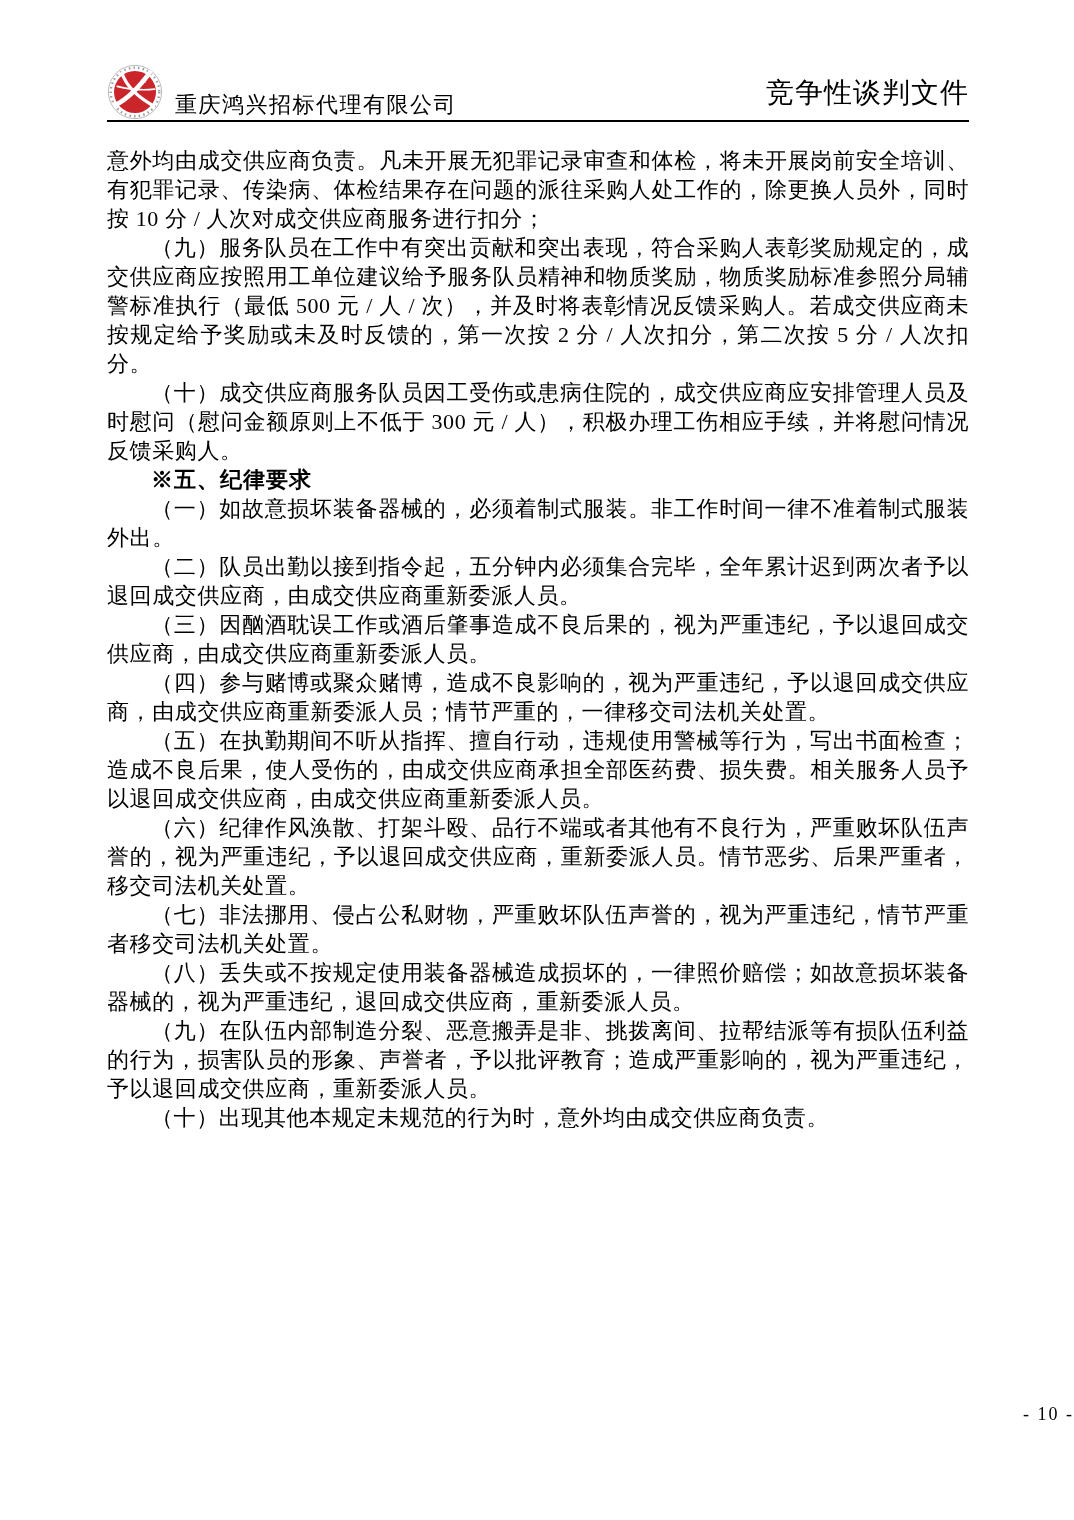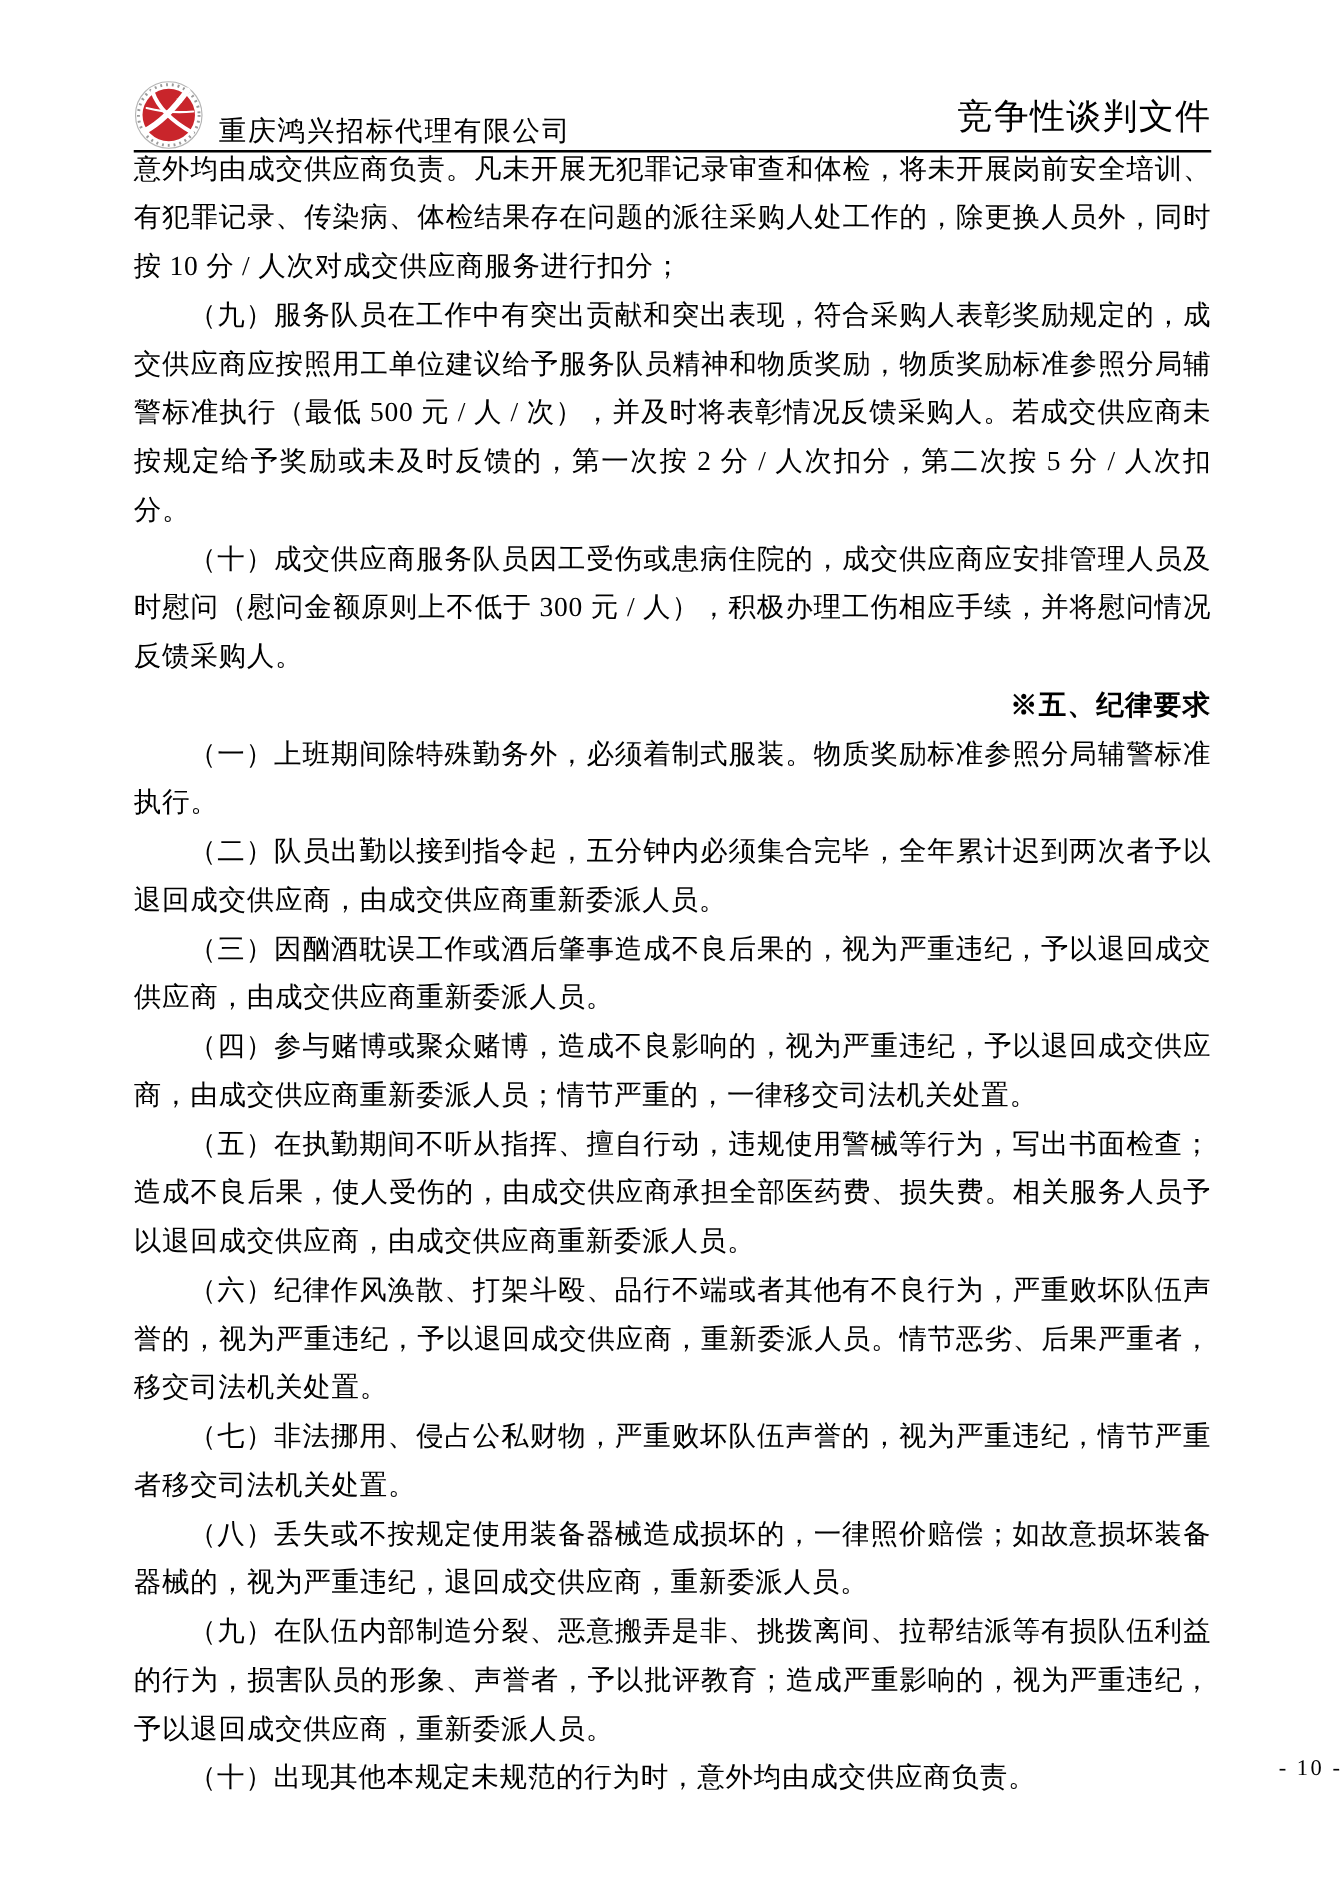--- a/index.html
+++ b/index.html
@@ -41,33 +41,33 @@
   .doc-type {
     font-size: 28px;
     letter-spacing: 1px;
     padding-bottom: 8px;
     white-space: nowrap;
   }
   
   .content {
     position: absolute;
     left: 107px;
-    top: 115px;
+    top: 146px;
     width: 862px;
     font-size: 22px;
-    line-height: 39px;
+    line-height: 29px;
     letter-spacing: 0.6px;
     text-align: justify;
   }
   .para { margin: 0; }
   .indent { text-indent: 2em; }
   .heading {
     font-family: Liberation Serif, serif;
     font-weight: bold;
-    text-align: right;
+    text-align: left;
     letter-spacing: 1px;
   }
   
   .footer {
     position: absolute;
     left: 0;
     right: 0;
     top: 1404px;
     text-align: right;
     font-size: 18px;
@@ -95,21 +95,21 @@
       <span class="company-name">重庆鸿兴招标代理有限公司</span>
     </div>
     <span class="doc-type">竞争性谈判文件</span>
   </div>
 
   <div class="content">
     <p class="para">意外均由成交供应商负责。凡未开展无犯罪记录审查和体检，将未开展岗前安全培训、有犯罪记录、传染病、体检结果存在问题的派往采购人处工作的，除更换人员外，同时按 10 分 / 人次对成交供应商服务进行扣分；</p>
     <p class="para indent">（九）服务队员在工作中有突出贡献和突出表现，符合采购人表彰奖励规定的，成交供应商应按照用工单位建议给予服务队员精神和物质奖励，物质奖励标准参照分局辅警标准执行（最低 500 元 / 人 / 次），并及时将表彰情况反馈采购人。若成交供应商未按规定给予奖励或未及时反馈的，第一次按 2 分 / 人次扣分，第二次按 5 分 / 人次扣分。</p>
     <p class="para indent">（十）成交供应商服务队员因工受伤或患病住院的，成交供应商应安排管理人员及时慰问（慰问金额原则上不低于 300 元 / 人），积极办理工伤相应手续，并将慰问情况反馈采购人。</p>
     <p class="para indent heading">※五、纪律要求</p>
-    <p class="para indent">（一）上班期间除特殊勤务外，必须着制式服装。物质奖励标准参照分局辅警标准执行。</p>
+    <p class="para indent">（一）如故意损坏装备器械的，必须着制式服装。非工作时间一律不准着制式服装外出。</p>
     <p class="para indent">（二）队员出勤以接到指令起，五分钟内必须集合完毕，全年累计迟到两次者予以退回成交供应商，由成交供应商重新委派人员。</p>
     <p class="para indent">（三）因酗酒耽误工作或酒后肇事造成不良后果的，视为严重违纪，予以退回成交供应商，由成交供应商重新委派人员。</p>
     <p class="para indent">（四）参与赌博或聚众赌博，造成不良影响的，视为严重违纪，予以退回成交供应商，由成交供应商重新委派人员；情节严重的，一律移交司法机关处置。</p>
     <p class="para indent">（五）在执勤期间不听从指挥、擅自行动，违规使用警械等行为，写出书面检查；造成不良后果，使人受伤的，由成交供应商承担全部医药费、损失费。相关服务人员予以退回成交供应商，由成交供应商重新委派人员。</p>
     <p class="para indent">（六）纪律作风涣散、打架斗殴、品行不端或者其他有不良行为，严重败坏队伍声誉的，视为严重违纪，予以退回成交供应商，重新委派人员。情节恶劣、后果严重者，移交司法机关处置。</p>
     <p class="para indent">（七）非法挪用、侵占公私财物，严重败坏队伍声誉的，视为严重违纪，情节严重者移交司法机关处置。</p>
     <p class="para indent">（八）丢失或不按规定使用装备器械造成损坏的，一律照价赔偿；如故意损坏装备器械的，视为严重违纪，退回成交供应商，重新委派人员。</p>
     <p class="para indent">（九）在队伍内部制造分裂、恶意搬弄是非、挑拨离间、拉帮结派等有损队伍利益的行为，损害队员的形象、声誉者，予以批评教育；造成严重影响的，视为严重违纪，予以退回成交供应商，重新委派人员。</p>
     <p class="para indent">（十）出现其他本规定未规范的行为时，意外均由成交供应商负责。</p>
   </div>

